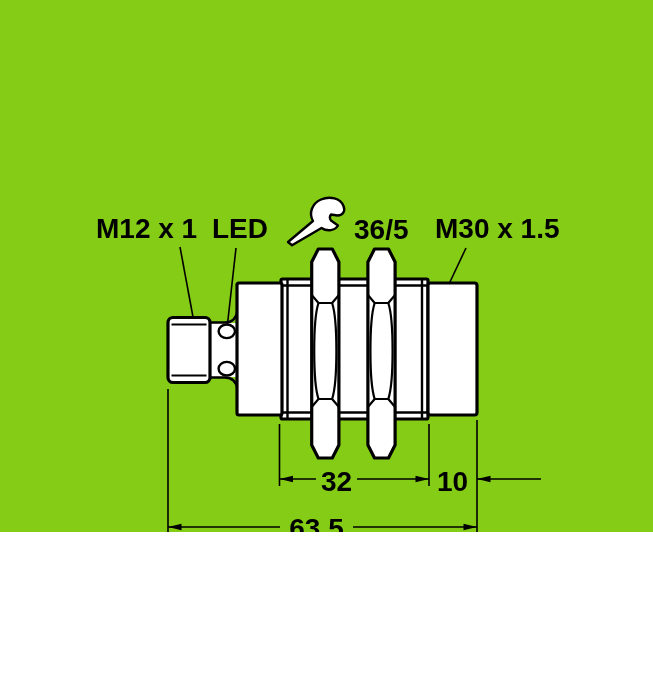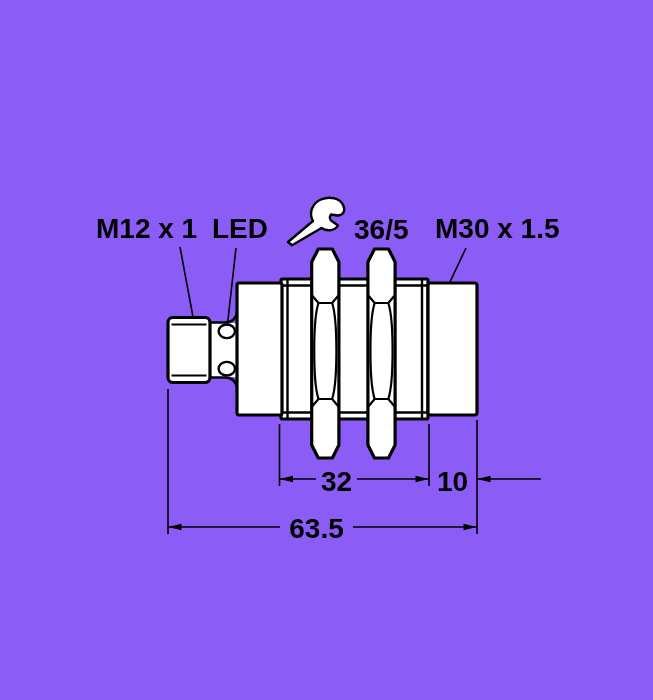--- a/index.html
+++ b/index.html
@@ -3,22 +3,22 @@
 <meta charset="utf-8">
 <style>
   html, body {
     margin: 0;
     padding: 0;
     background: #ffffff;
   }
   .stage {
     position: relative;
     width: 653px;
-    height: 700px;
-    background: #8b5cf6;
+    height: 532px;
+    background: #84cc16;
     overflow: hidden;
   }
   svg {
     position: absolute;
     inset: 0;
   }
   .callout-text {
     font-family: "Liberation Sans", "DejaVu Sans", sans-serif;
     font-size: 28px;
     font-weight: 600;

